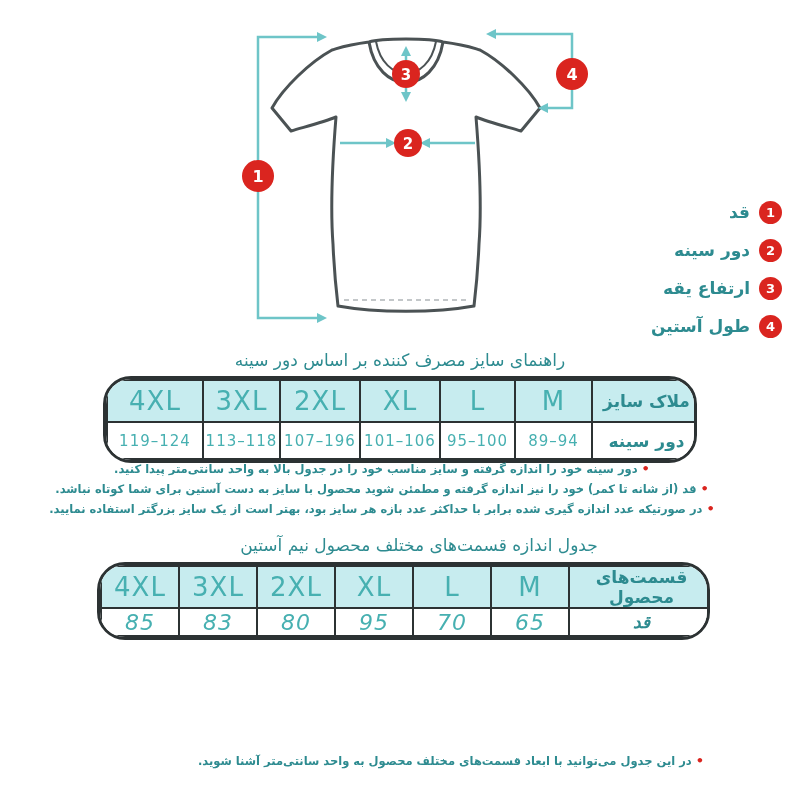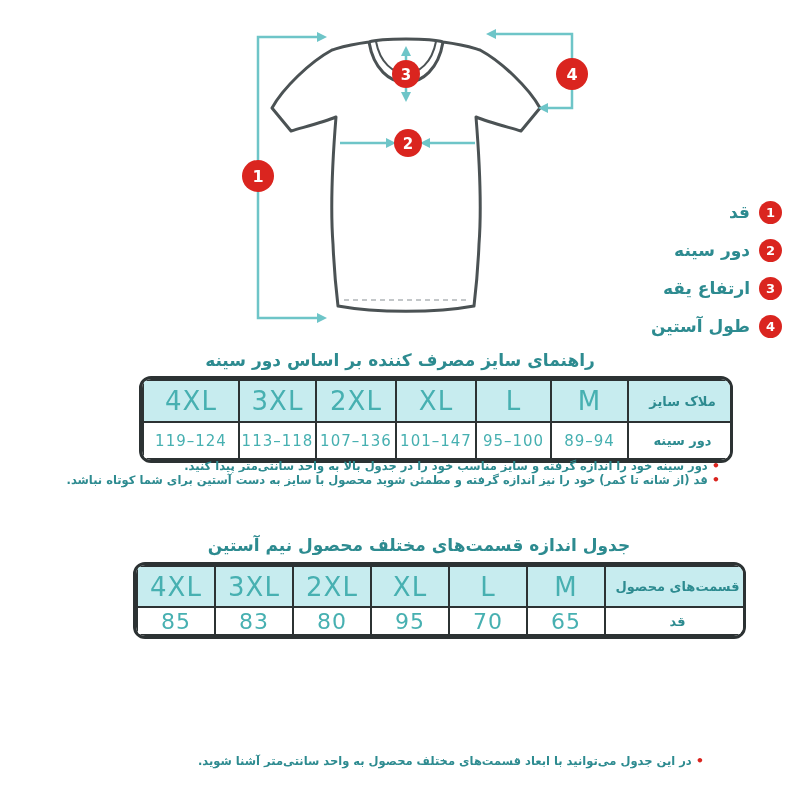--- a/index.html
+++ b/index.html
@@ -20,43 +20,43 @@
 
   
   .legend{position:absolute;right:18px;top:200px;width:210px;}
   .legend-item{display:flex;direction:rtl;align-items:center;gap:9px;height:24px;margin-bottom:14px;}
   .legend-badge{width:23px;height:23px;border-radius:50%;background:var(--red);color:#fff;
     font-size:13px;font-weight:bold;display:flex;align-items:center;justify-content:center;flex:0 0 23px;}
   .legend-label{color:var(--teal-dark);font-weight:bold;font-size:17px;direction:rtl;}
 
   
   .section-title{position:absolute;left:0;width:800px;text-align:center;color:var(--teal-dark);
-    font-weight:bold;font-size:17px;direction:rtl;}
+    font-weight:normal;font-size:17px;direction:rtl;}
   .title-1{top:350px;}
   .title-2{top:535px;padding-left:38px;}
 
   
-  .tbl-wrap{position:absolute;border:3px solid var(--border);border-radius:12px;overflow:hidden;background:#fff;margin-left:36px;}
+  .tbl-wrap{position:absolute;border:3px solid var(--border);border-radius:28px;overflow:hidden;background:#fff;}
   .tbl-1{left:103px;top:376px;width:594px;}
   .tbl-2{left:97px;top:562px;width:613px;}
   table{border-collapse:collapse;width:100%;table-layout:fixed;}
   td{border:2.5px solid var(--border);text-align:center;vertical-align:middle;background:#fff;}
   td.cyan{background:var(--cyan-bg);}
   .size-cell{color:var(--teal-num);font-size:26px;letter-spacing:1px;font-weight:normal;}
   .num-cell{color:var(--teal-num);font-size:22px;letter-spacing:1px;}
-  .fa-label{color:var(--teal-dark);font-weight:bold;font-size:13px;direction:rtl;}
+  .fa-label{color:var(--teal-dark);font-weight:bold;font-size:17px;direction:rtl;}
   .tbl-1 .hrow td{height:42px;}
   .tbl-1 .drow td{height:37px;}
   .tbl-1 .num-cell{font-size:15px;}
   .tbl-2 .hrow td{height:41px;}
-  .tbl-2 .drow td{height:28px;}
+  .tbl-2 .drow td{height:28px;font-style:italic;}
 
   
   .notes{position:absolute;top:459px;right:80px;left:44px;direction:rtl;text-align:right;}
-  .note-line{color:var(--teal-dark);font-weight:bold;font-size:11.5px;line-height:13px;white-space:nowrap;}
+  .note-line{color:var(--teal-dark);font-weight:bold;font-size:11.5px;line-height:19px;white-space:nowrap;text-align:center;}
   .note-bullet{color:var(--red);font-size:13px;margin-left:4px;}
   .footer-note{position:absolute;top:750px;right:96px;left:44px;direction:rtl;text-align:right;}
 </style>
 </head>
 <body>
 
 <div class="stage">
 
   <div class="shirt-wrap">
     <svg width="370" height="340" viewBox="0 0 370 340">
@@ -143,33 +143,34 @@
         <td class="cyan size-cell">3XL</td>
         <td class="cyan size-cell">2XL</td>
         <td class="cyan size-cell">XL</td>
         <td class="cyan size-cell">L</td>
         <td class="cyan size-cell">M</td>
         <td class="cyan fa-label">ملاک سایز</td>
       </tr>
       <tr class="drow">
         <td class="num-cell">119–124</td>
         <td class="num-cell">113–118</td>
-        <td class="num-cell">107–136</td>
-        <td class="num-cell">101–147</td>
+        <td class="num-cell">107–196</td>
+        <td class="num-cell">101–106</td>
         <td class="num-cell">95–100</td>
         <td class="num-cell">89–94</td>
         <td class="fa-label">دور سینه</td>
       </tr>
     </tbody>
       </table>
   </div>
 
   <div class="notes">
     <div class="note-line"><span class="note-bullet">•</span><span>دور سینه خود را اندازه گرفته و سایز مناسب خود را در جدول بالا به واحد سانتی‌متر پیدا کنید.</span></div>
     <div class="note-line"><span class="note-bullet">•</span><span>قد (از شانه تا کمر) خود را نیز اندازه گرفته و مطمئن شوید محصول با سایز به دست آستین برای شما کوتاه نباشد.</span></div>
+    <div class="note-line"><span class="note-bullet">•</span><span>در صورتیکه عدد اندازه گیری شده برابر با حداکثر عدد بازه هر سایز بود، بهتر است از یک سایز بزرگتر استفاده نمایید.</span></div>
   </div>
 
   <div class="section-title title-2">جدول اندازه قسمت‌های مختلف محصول نیم آستین</div>
 
   <div class="tbl-wrap tbl-2">
     <table>
       <colgroup>
         <col style="width:78px">
           <col style="width:78px">
           <col style="width:78px">

